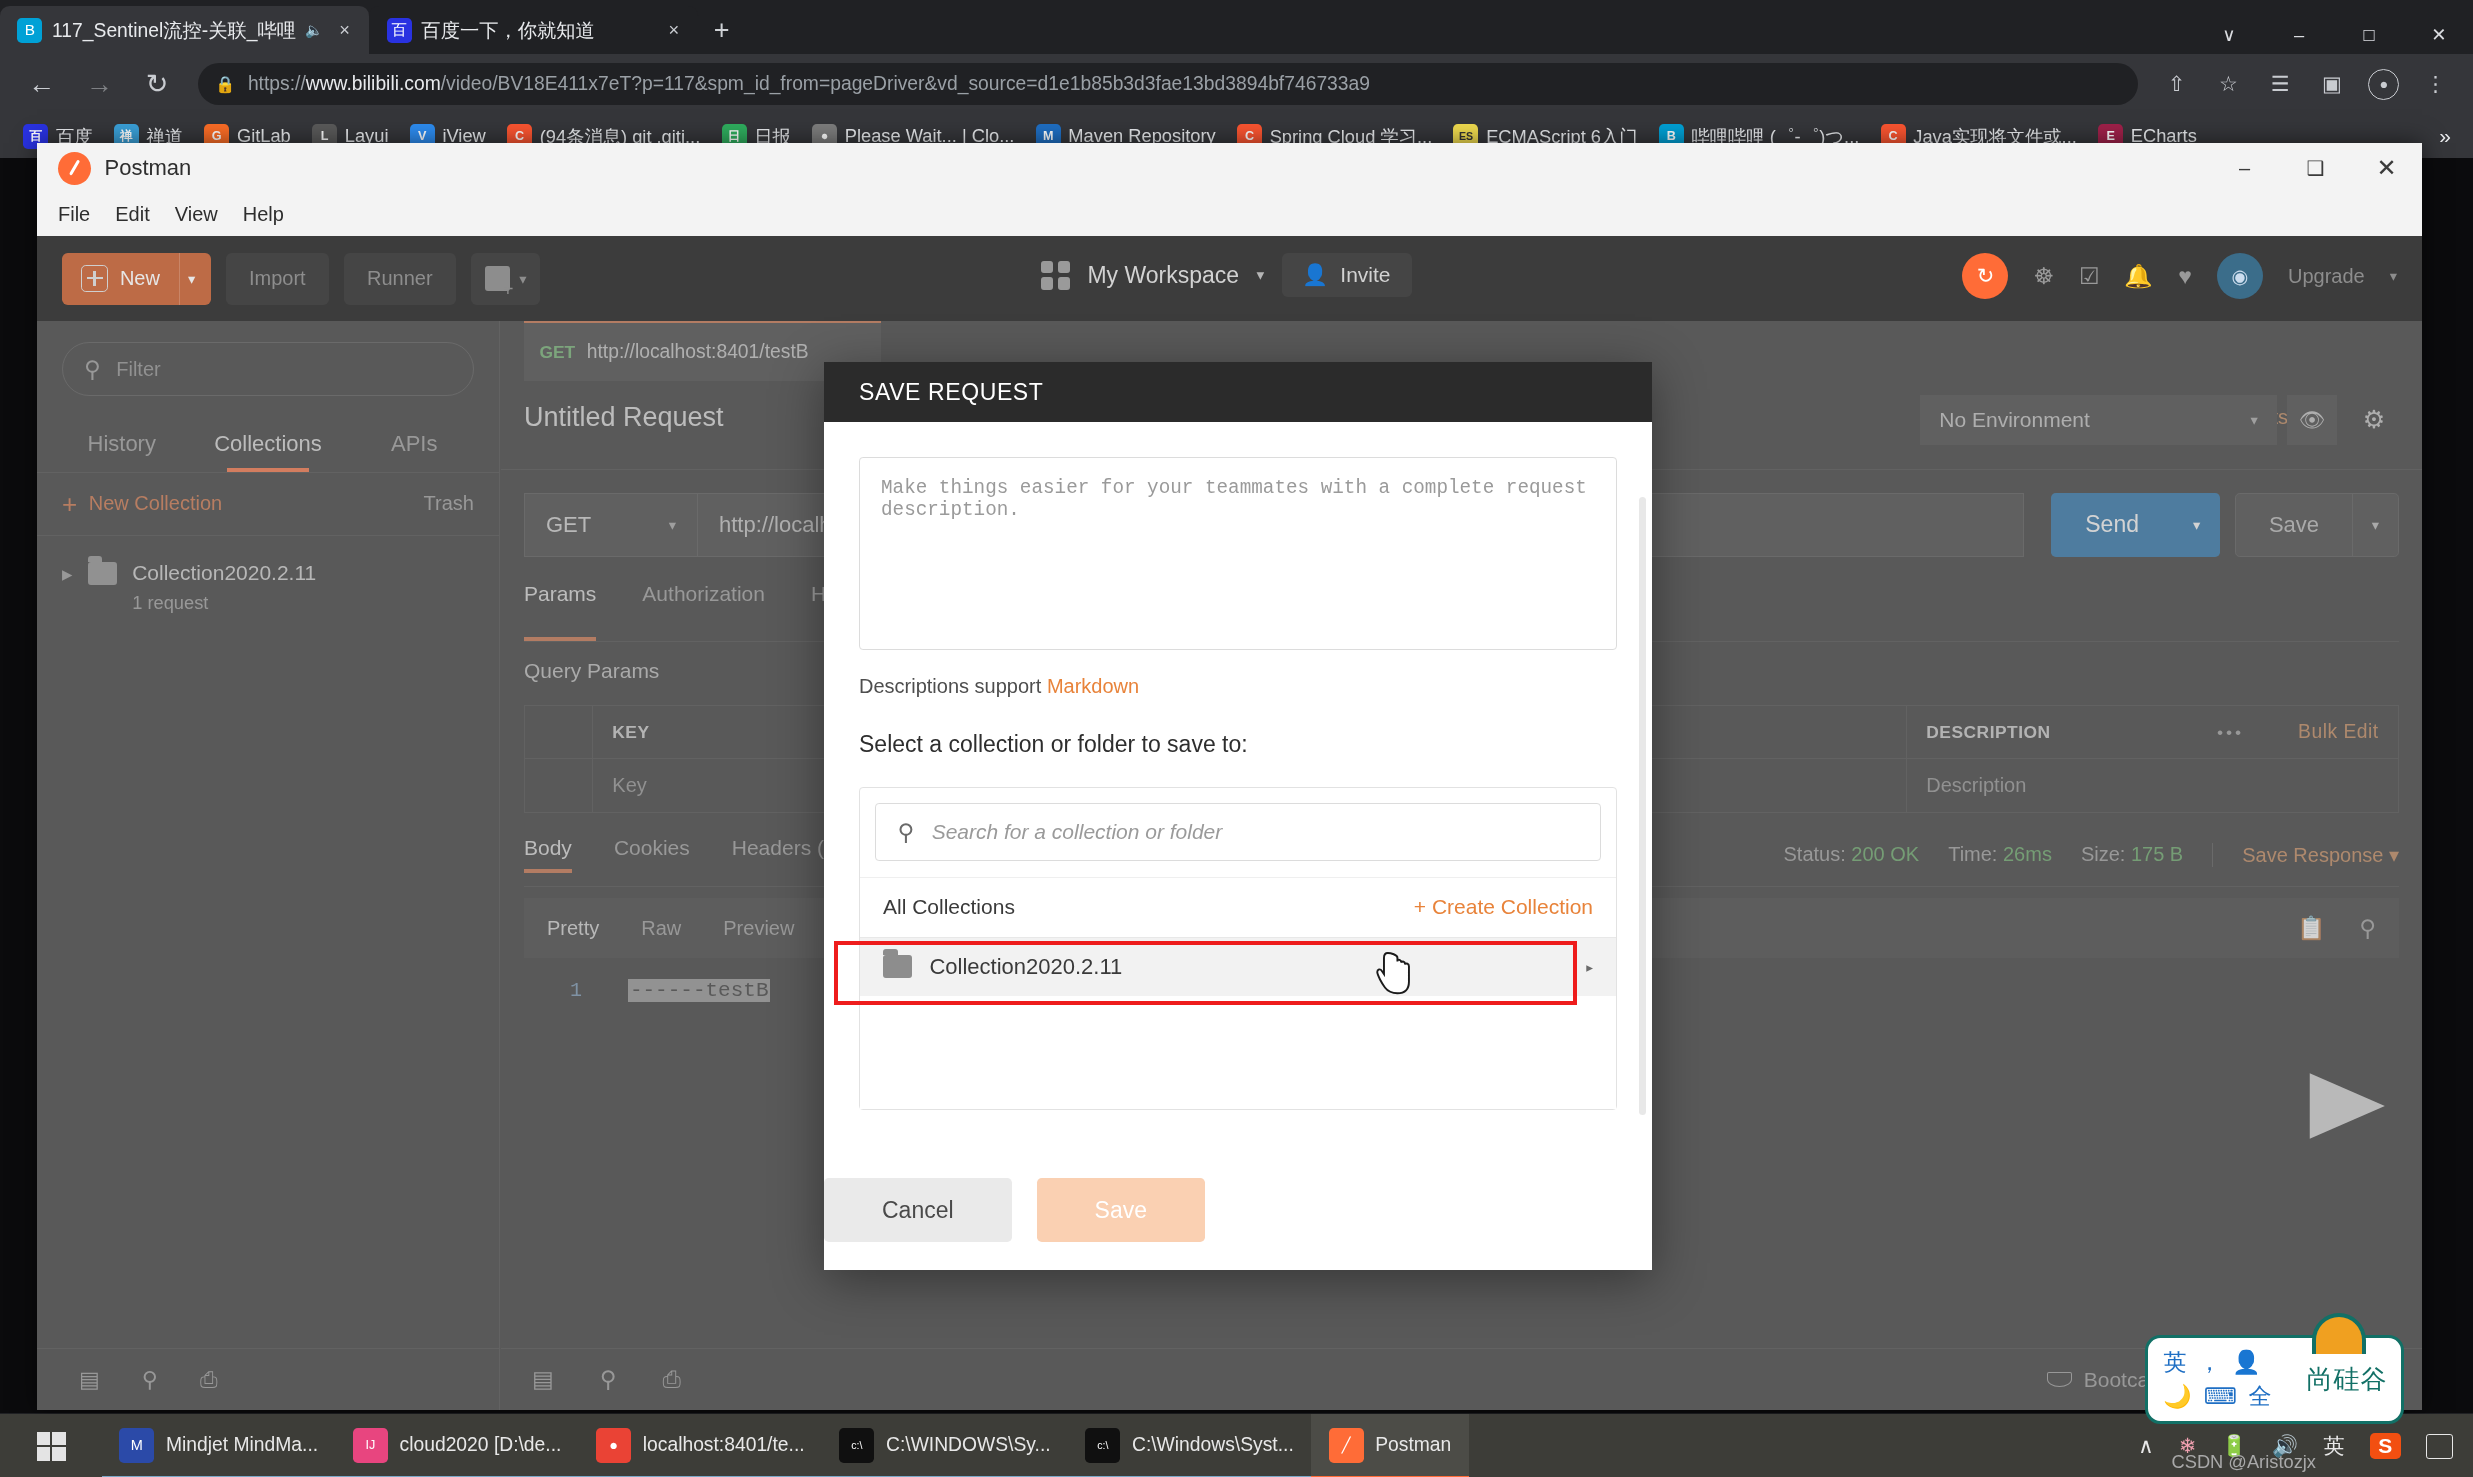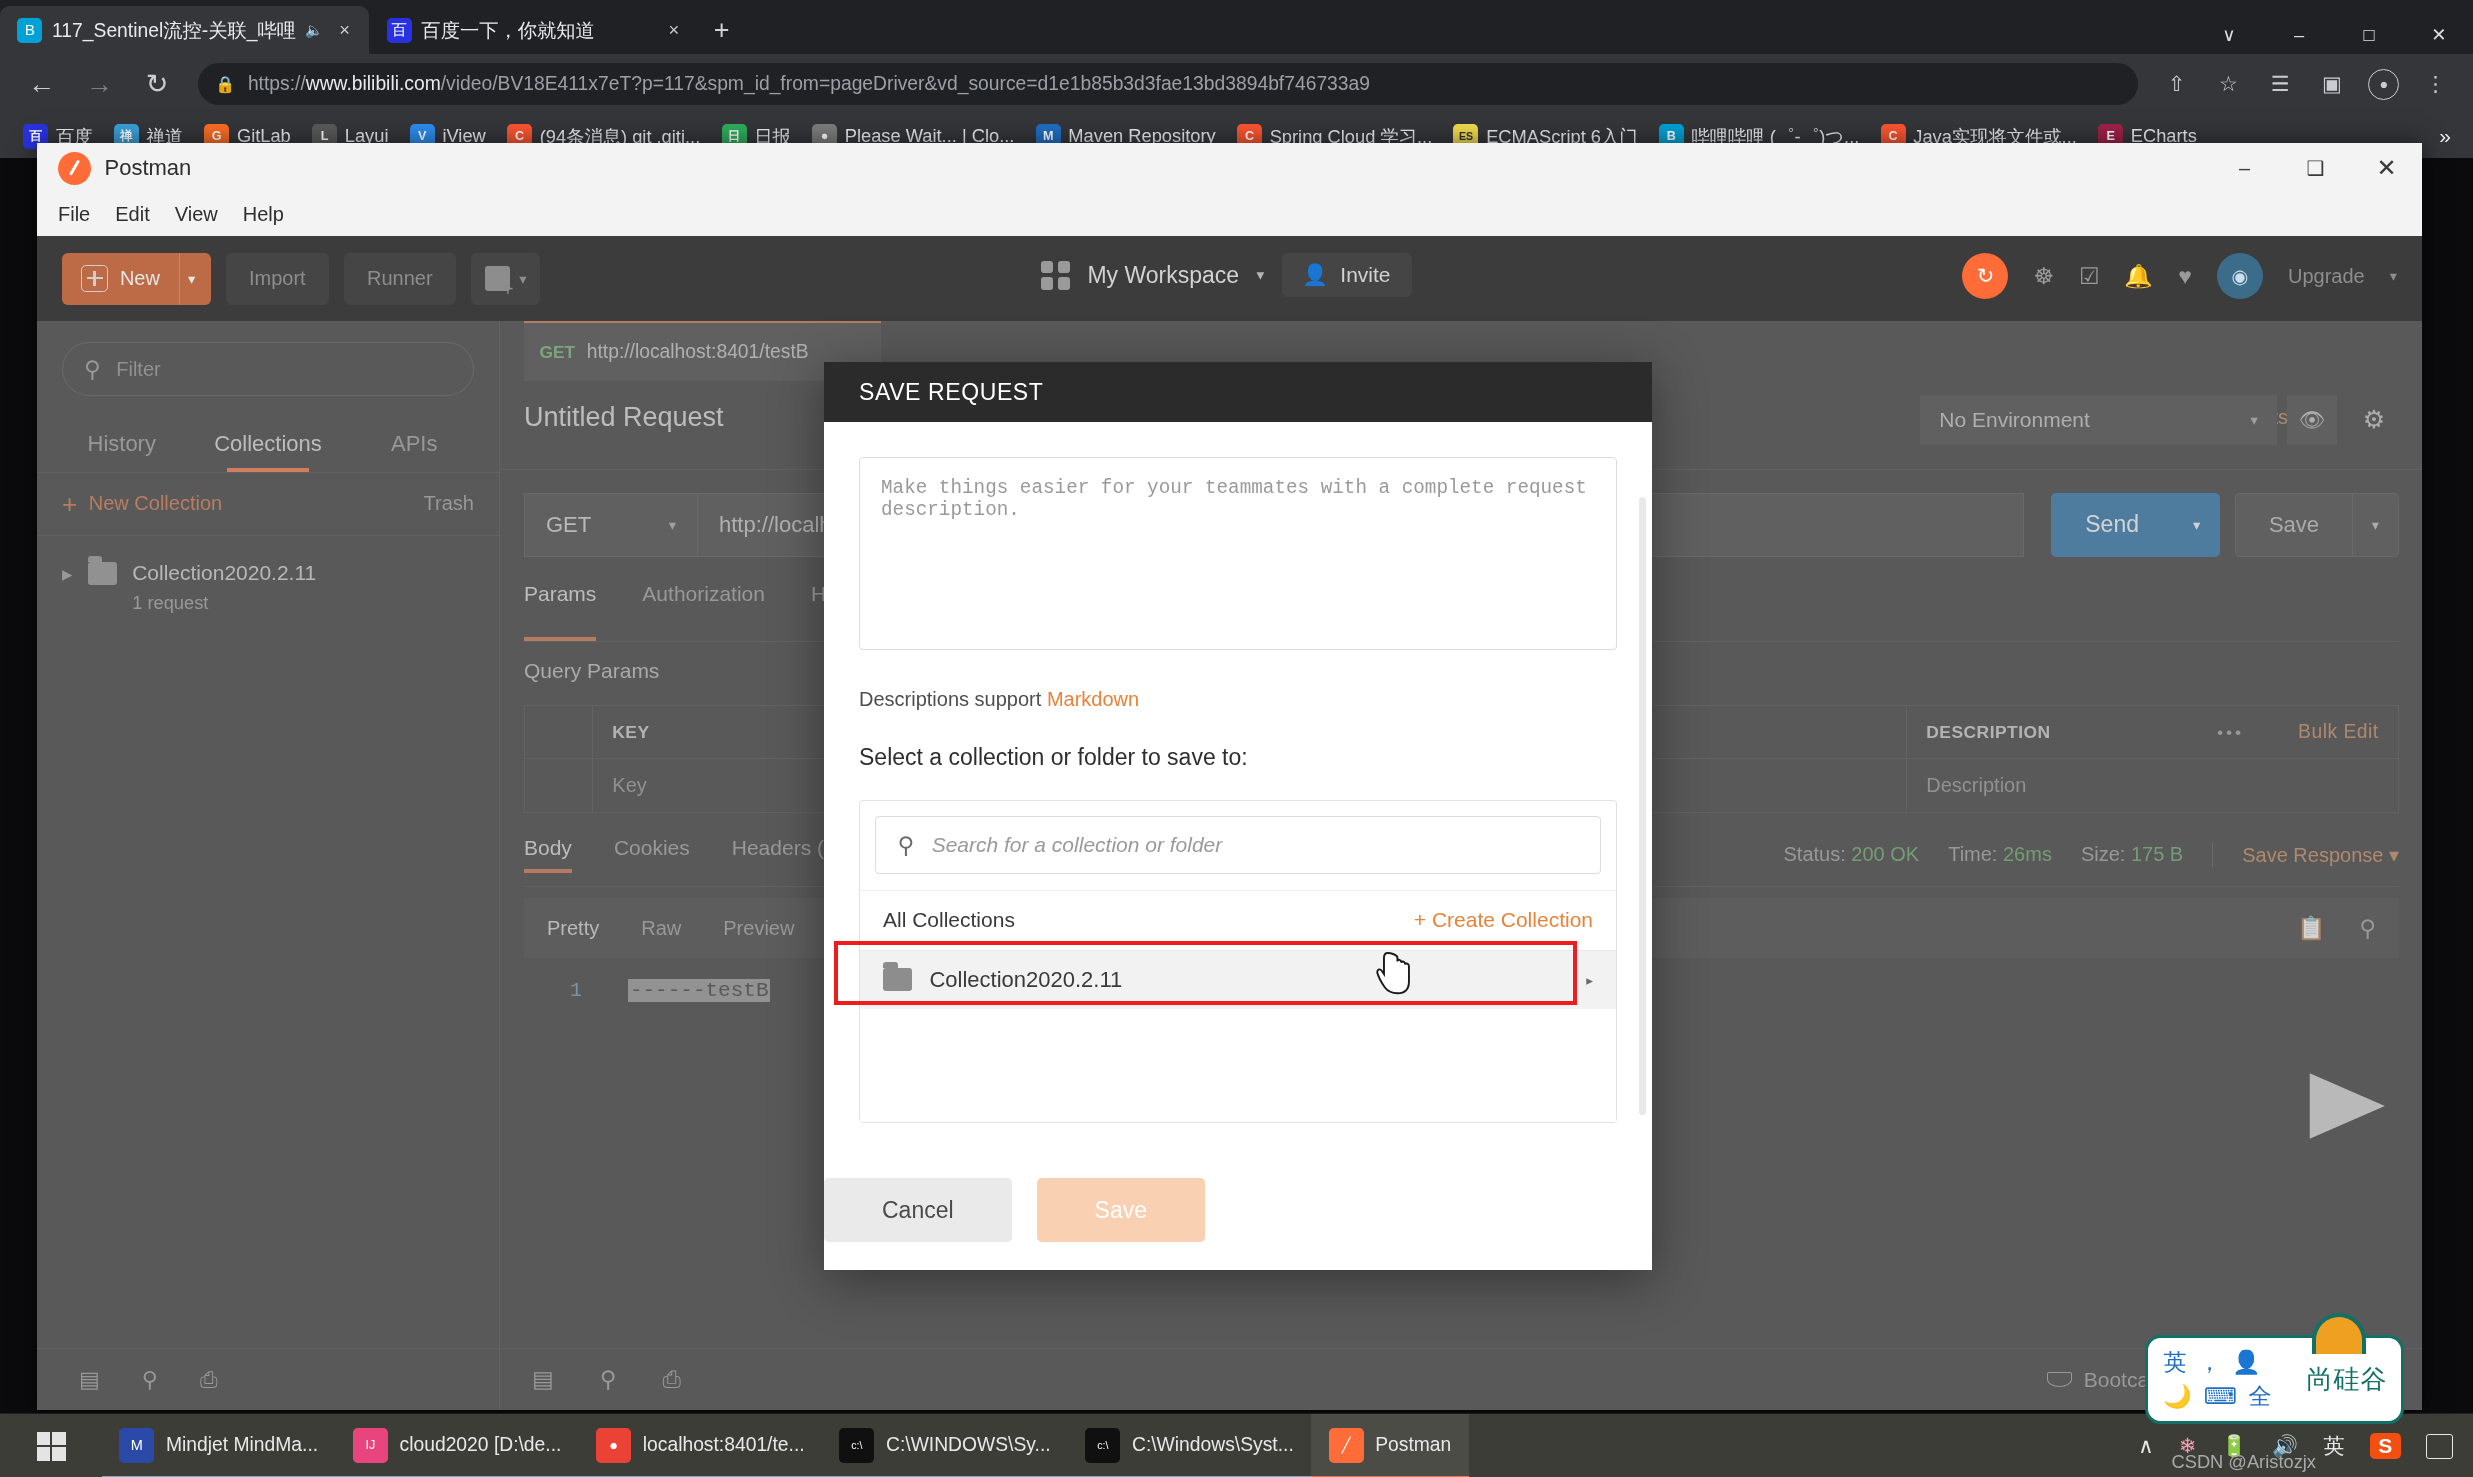--- a/index.html
+++ b/index.html
@@ -191,21 +191,21 @@
   .dim-overlay { position:absolute; left:0; top:85px; right:0; bottom:0; background:rgba(150,150,150,.42); pointer-events:none; }
 
   
   .modal { position:absolute; left:824px; top:362px; width:828px; height:908px; background:#fff; box-shadow:0 9.7px 48px rgba(0,0,0,.4); }
   .modal-head { height:60px; background:#2b2b2b; display:flex; align-items:center; padding:0 35px; }
   .modal-head .t { color:#fff; font-size:23px; letter-spacing:0.6px; }
   .modal-body { position:relative; height:788px; padding:35px 35px 0 35px; overflow:hidden; }
   .fld-label { color:#2e2e2e; font-size:23px; margin-bottom:13.5px; }
   .desc-box { height:193px; border:1px solid #dcdcdc; border-radius:3.9px; padding:19.3px 21px; }
   .desc-ph { color:#9a9a9a; font-size:19.3px; font-family:"Liberation Mono", monospace; }
-  .md-note { margin-top:38px; color:#4e4e4e; font-size:20px; }
+  .md-note { margin-top:25px; color:#4e4e4e; font-size:20px; }
   .md-note b { color:#e8833a; font-weight:normal; }
   .sel-label { margin-top:33px; color:#2e2e2e; font-size:23px; }
   .picker { margin-top:29px; border:1px solid #e2e2e2; border-radius:3.9px; }
   .pk-search { margin:15.4px; height:58px; border:1px solid #dcdcdc; border-radius:3.9px; display:flex; align-items:center; padding:0 21px; gap:17.4px; }
   .pk-search .q { color:#6a6a6a; font-size:23px; }
   .pk-search .ph { color:#9a9a9a; font-size:21px;font-style:italic; }
   .pk-head { height:60px; display:flex; align-items:center; padding:0 23px; border-top:1px solid #efefef; }
   .pk-head .all { color:#3a3a3a; font-size:21px; }
   .pk-head .create { margin-left:auto; color:#e8833a; font-size:21px; }
   .pk-list { height:172px; border-top:1px solid #e8e8e8; background:#fff; }

